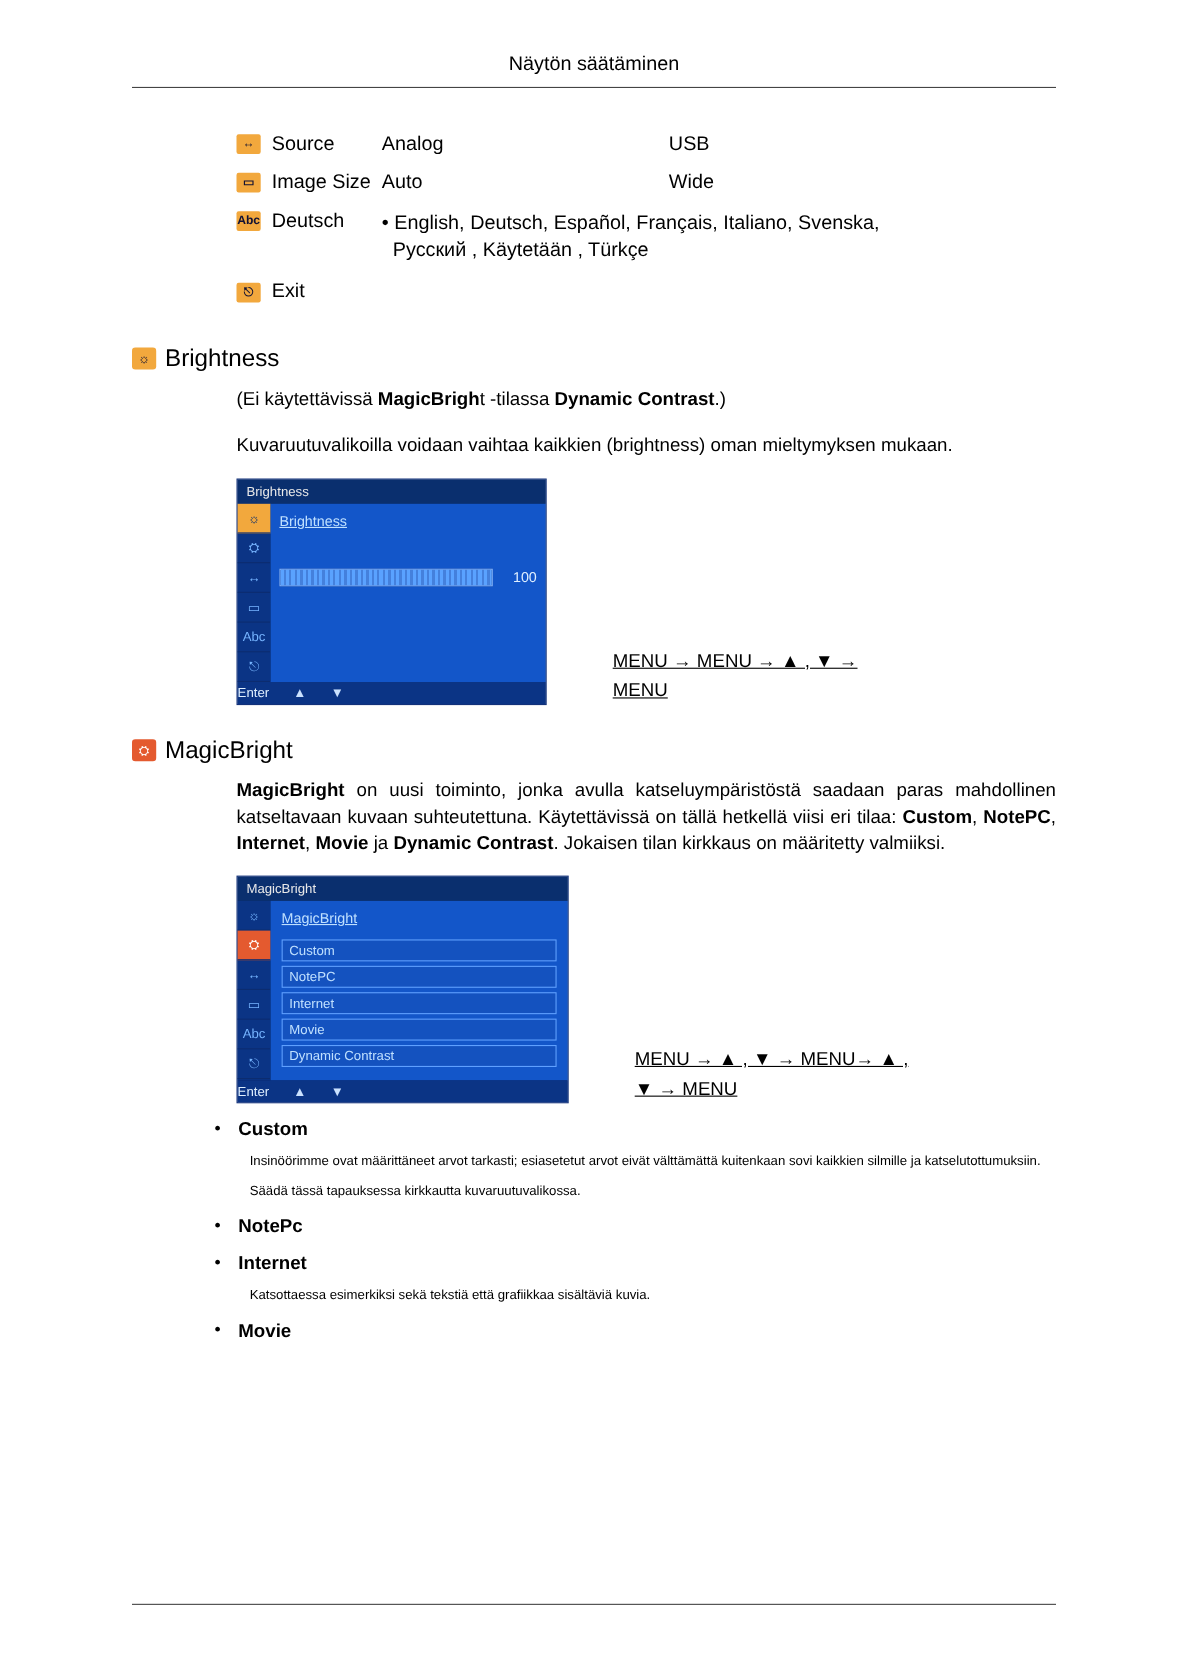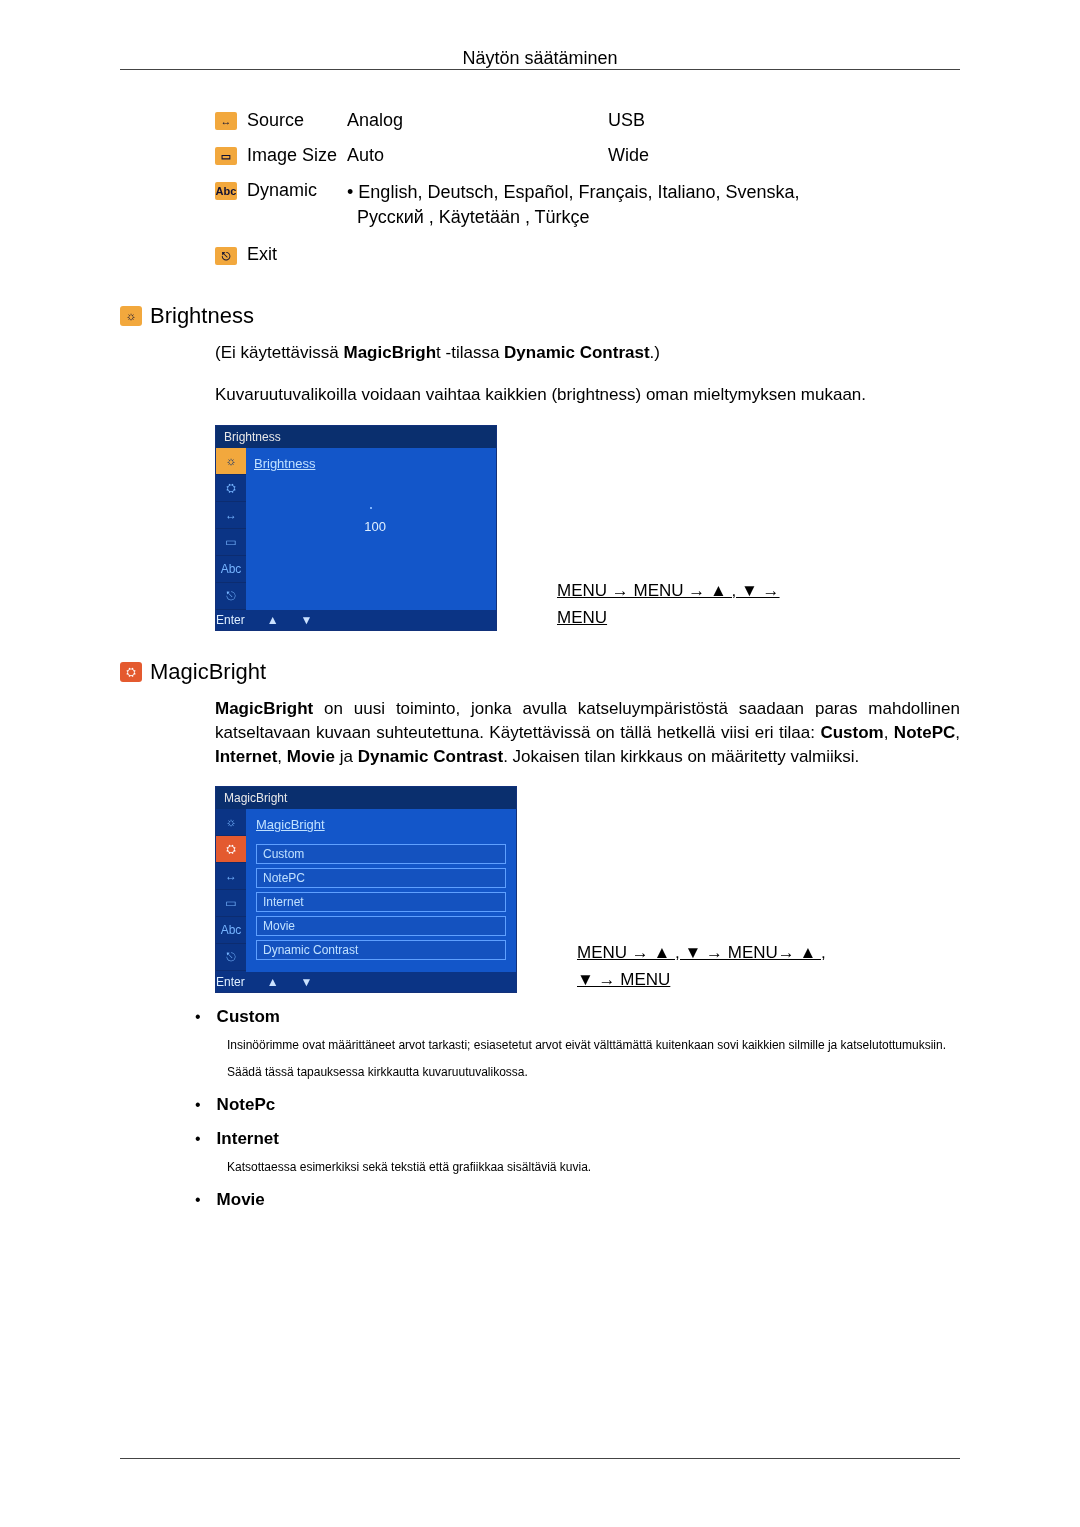--- a/index.html
+++ b/index.html
@@ -12,20 +12,21 @@
     width: 1080px;
     height: 1527px;
     margin: 0 auto;
     position: relative;
     box-sizing: border-box;
     padding: 48px 120px 0 120px;
   }
   .header-title {
     text-align: center;
     font-size: 18px;
+    margin-bottom: 10px;
   }
   .rule {
     border: none;
     border-top: 1px solid #444;
     margin: 0 0 30px 0;
   }
   .bottom-rule {
     border: none;
     border-top: 1px solid #444;
     position: absolute;
@@ -148,21 +149,20 @@
     color: #bfe0ff;
     text-decoration: underline;
     padding: 2px 0 8px 0;
     font-size: 13px;
   }
   .osd-slider-row {
     display: flex;
     align-items: center;
     gap: 10px;
     margin-top: 28px;
-    flex-direction: column;
   }
   .osd-slider {
     flex: 1;
     height: 14px;
     background: #163a8c;
     border: 1px solid #7fb4ff;
     position: relative;
   }
   .osd-slider-fill {
     position: absolute;
@@ -244,21 +244,21 @@
       <td>USB</td>
     </tr>
     <tr>
       <td><span class="menu-icon ic-size">▭</span></td>
       <td>Image Size</td>
       <td>Auto</td>
       <td>Wide</td>
     </tr>
     <tr>
       <td><span class="menu-icon ic-lang">Abc</span></td>
-      <td>Dynamic</td>
+      <td>Deutsch</td>
       <td colspan="2" class="lang-note">
         <span>• English, Deutsch, Español, Français,  Italiano, Svenska,</span><br>
         &nbsp;&nbsp;<span>Русский , Käytetään , Türkçe</span>
       </td>
     </tr>
     <tr>
       <td><span class="menu-icon ic-exit">⎋</span></td>
       <td>Exit</td>
       <td></td>
           <td></td>

